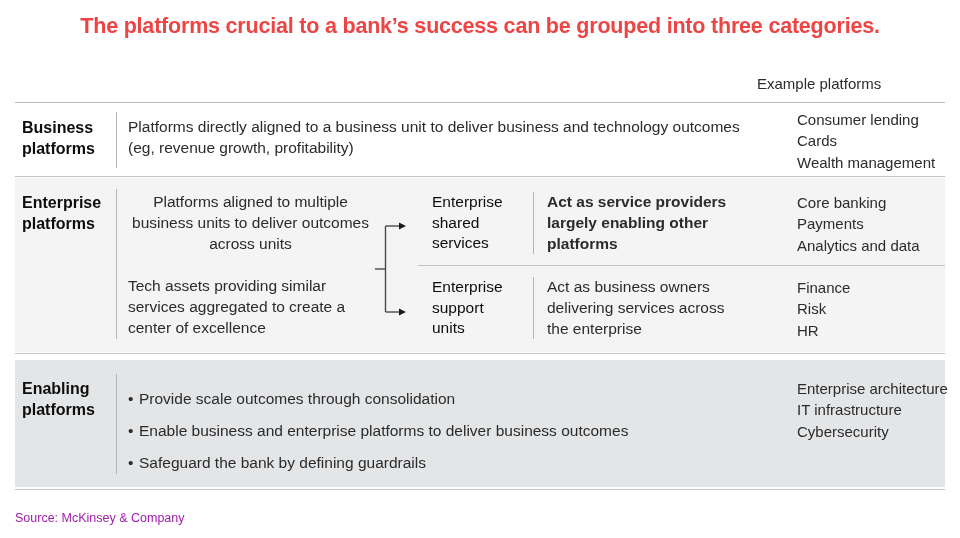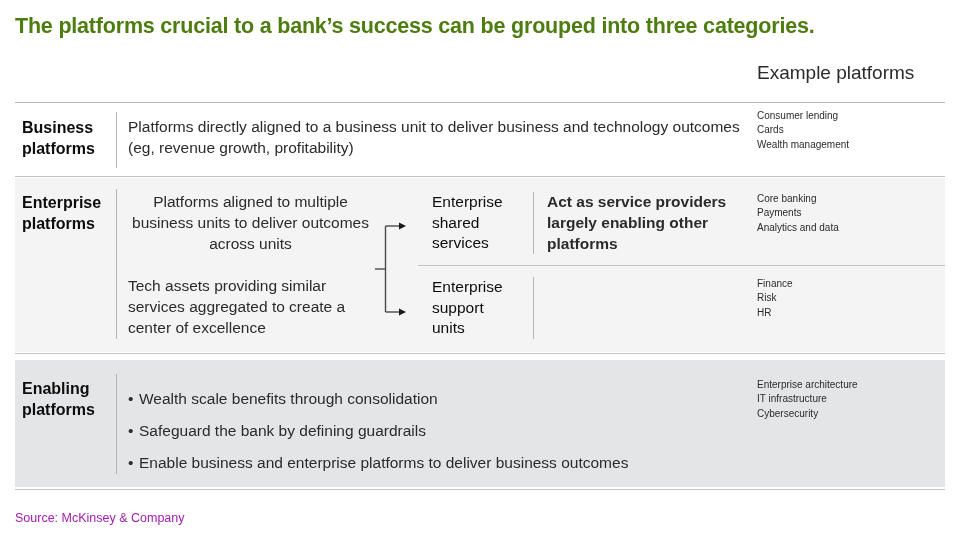--- a/index.html
+++ b/index.html
@@ -25,30 +25,31 @@
 
   
   .title {
     position: absolute;
     left: 15px;
     top: 14px;
     width: 930px;
     font-size: 21.5px;
     font-weight: bold;
     letter-spacing: -0.2px;
-    color: #4d7c0f;
+    color: #ef4444;
     line-height: 1.2;
+    text-align: center;
   }
 
   
   .col-header {
     position: absolute;
     left: 757px;
-    top: 62px;
-    font-size: 19px;
+    top: 75px;
+    font-size: 15px;
     color: #2b2b2b;
     white-space: nowrap;
   }
 
   .rule-top {
     position: absolute;
     left: 15px;
     top: 102px;
     width: 930px;
     height: 1px;
@@ -96,23 +97,24 @@
 
   .desc {
     position: absolute;
     font-size: 15.5px;
     color: #2b2b2b;
     line-height: 1.35;
   }
 
   .examples {
     position: absolute;
-    font-size: 10px;
+    font-size: 15px;
     color: #2b2b2b;
     line-height: 1.43;
+    margin-left: 40px;
   }
   .examples div { white-space: nowrap; }
 
   
   .biz-label    { left: 22px;  top: 117px; }
   .biz-vdiv     { left: 116px; top: 112px; height: 56px; }
   .biz-desc     { left: 128px; top: 117px; width: 615px; }
   .biz-examples { left: 757px; top: 109px; }
 
   
@@ -238,37 +240,38 @@
     <div>Payments</div>
     <div>Analytics and data</div>
   </div>
 
   <div class="rule-sub"></div>
 
   <div class="sub-title sub-title-b">Enterprise
 support
 units</div>
   <div class="vdiv sub-vdiv sub-vdiv-b"></div>
+  <div class="desc sub-desc-b">Act as business owners delivering services across the enterprise</div>
   <div class="examples sub-ex-b">
     <div>Finance</div>
     <div>Risk</div>
     <div>HR</div>
   </div>
 
   <div class="rule-mid rule-after-enterprise"></div>
 
   <div class="row row-enabling"></div>
   <div class="cat-label ena-label">Enabling
 platforms</div>
   <div class="vdiv ena-vdiv"></div>
   <div class="desc ena-desc">
     <ul class="bullets">
-      <li>Wealth scale benefits through consolidation</li>
+      <li>Provide scale outcomes through consolidation</li>
+      <li>Enable business and enterprise platforms to deliver business outcomes</li>
       <li>Safeguard the bank by defining guardrails</li>
-      <li>Enable business and enterprise platforms to deliver business outcomes</li>
     </ul>
   </div>
   <div class="examples ena-examples">
     <div>Enterprise architecture</div>
     <div>IT infrastructure</div>
     <div>Cybersecurity</div>
   </div>
 
   <div class="rule-mid rule-bottom"></div>
 

